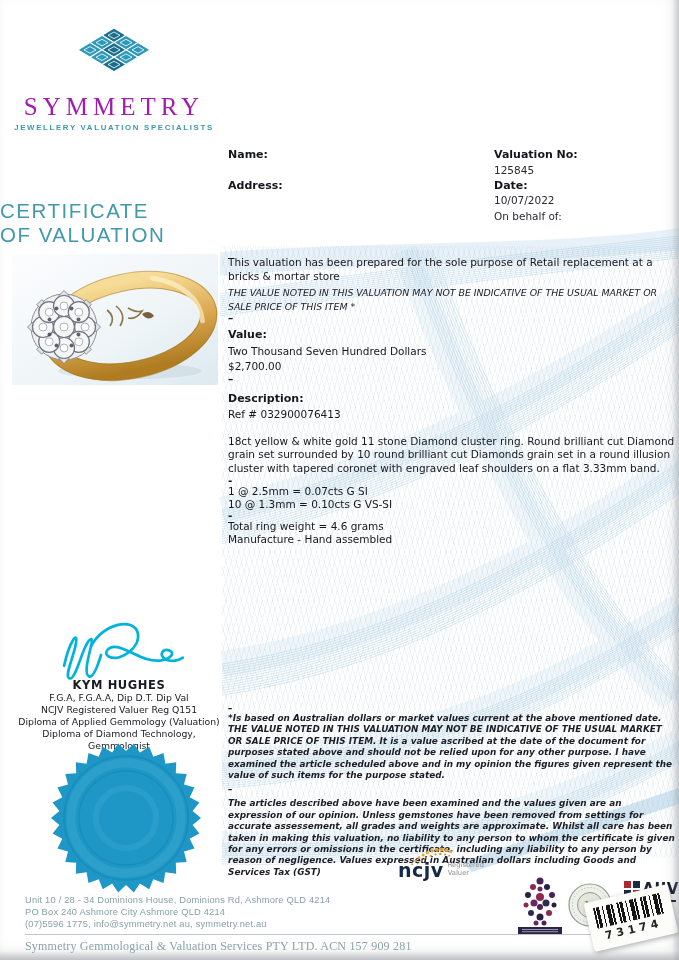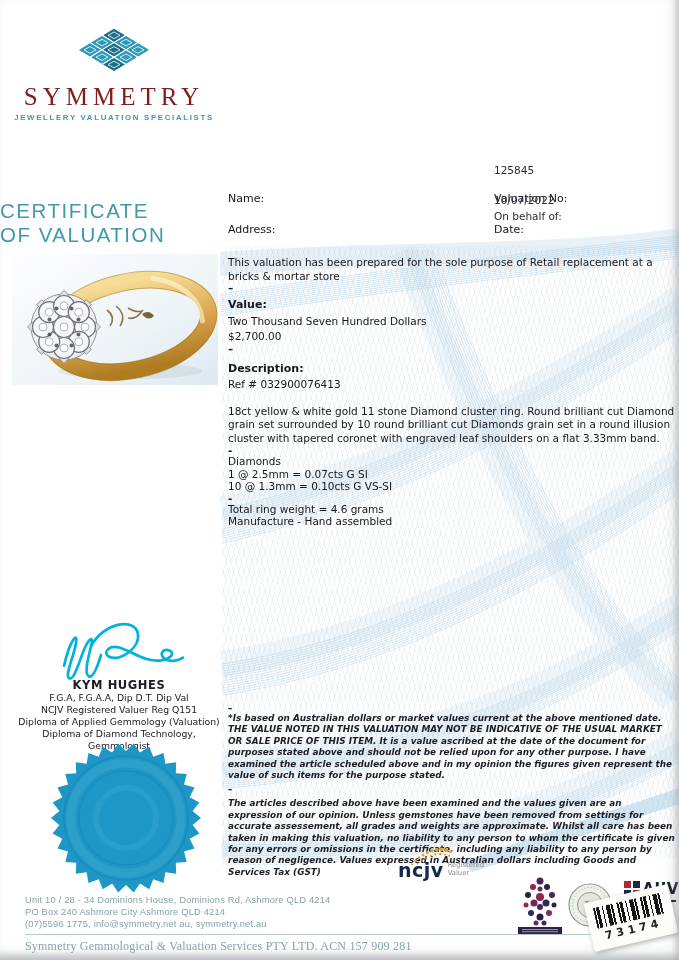--- a/index.html
+++ b/index.html
@@ -18,29 +18,29 @@
     position:absolute; left:222px; top:246px; width:457px; height:612px; z-index:0;
     background:
       repeating-linear-gradient(105deg, rgba(140,180,205,.13) 0 1px, transparent 1px 5px),
       repeating-linear-gradient(75deg, rgba(140,180,205,.13) 0 1px, transparent 1px 5px);
   }
   .content{position:absolute;left:0;top:0;width:679px;height:960px;z-index:1;}
 
   
   .logo-block{left:0;top:26px;width:228px;text-align:center;}
   .logo-block svg{margin:0 auto;}
-  .brand-name{margin-top:5px;font-family:"Liberation Serif", serif;font-size:25px;letter-spacing:5px;color:#7f1d1d;}
+  .brand-name{margin-top:15px;font-family:"Liberation Serif", serif;font-size:25px;letter-spacing:5px;color:#a21caf;}
   .brand-tagline{margin-top:2px;font-family:"Liberation Sans", sans-serif;font-size:7.8px;letter-spacing:1.7px;color:#3f98a8;font-weight:bold;}
   .cert-title{left:0;top:199px;width:232px;text-align:left;
     font-family:"Liberation Sans", sans-serif;font-weight:300;
     font-size:20.5px;line-height:24px;letter-spacing:1.5px;color:#4299ac;}
   .ring-photo{left:12px;top:254px;}
 
   
-  .fld-label{font-size:11px;font-weight:normal;color:#15151d;margin-top:44px;}
+  .fld-label{font-size:11px;font-weight:bold;color:#15151d;}
   .fld-value{font-size:10.5px;color:#2a2a32;}
   .name-label{left:228px;top:148px;}
   .address-label{left:228px;top:179px;}
   .valno-label{left:494px;top:148px;}
   .valno-value{left:494px;top:164px;}
   .date-label{left:494px;top:179px;}
   .date-value{left:494px;top:194px;}
   .onbehalf-label{left:494px;top:210px;font-size:10.5px;color:#2a2a32;}
 
   
@@ -330,30 +330,30 @@
     <div class="abs fld-label name-label">Name:</div>
     <div class="abs fld-label address-label">Address:</div>
     <div class="abs fld-label valno-label">Valuation No:</div>
     <div class="abs fld-value valno-value">125845</div>
     <div class="abs fld-label date-label">Date:</div>
     <div class="abs fld-value date-value">10/07/2022</div>
     <div class="abs onbehalf-label">On behalf of:</div>
 
     <div class="abs body-text">
       <p>This valuation has been prepared for the sole purpose of Retail replacement at a bricks &amp; mortar store</p>
+      <p class="m-notice">THE VALUE NOTED IN THIS VALUATION MAY NOT BE INDICATIVE OF THE USUAL MARKET OR SALE PRICE OF THIS ITEM *</p>
       <p class="dash-line">–</p>
       <p class="lbl mt5">Value:</p>
       <p class="mt3">Two Thousand Seven Hundred Dollars</p>
       <p class="mt2">$2,700.00</p>
       <p class="dash-line">–</p>
       <p class="lbl mt8">Description:</p>
       <p class="mt3">Ref # 032900076413</p>
       <p class="mt13">18ct yellow &amp; white gold 11 stone Diamond cluster ring. Round brilliant cut Diamond grain set surrounded by 10 round brilliant cut Diamonds grain set in a round illusion cluster with tapered coronet with engraved leaf shoulders on a flat 3.33mm band.</p>
       <p class="dash-line">-</p>
-      <p class="spec">Diamonds</p>
       <p class="spec">1 @ 2.5mm = 0.07cts G SI</p>
       <p class="spec">10 @ 1.3mm = 0.10cts G VS-SI</p>
       <p class="dash-line">-</p>
       <p class="spec">Total ring weight = 4.6 grams</p>
       <p class="spec">Manufacture - Hand assembled</p>
     </div>
 
     <div class="abs signature-block">
       <svg width="150" height="72" viewBox="0 0 150 80" style="margin:0 auto;">
         <g fill="none" stroke="#00b2dc" stroke-linecap="round">

